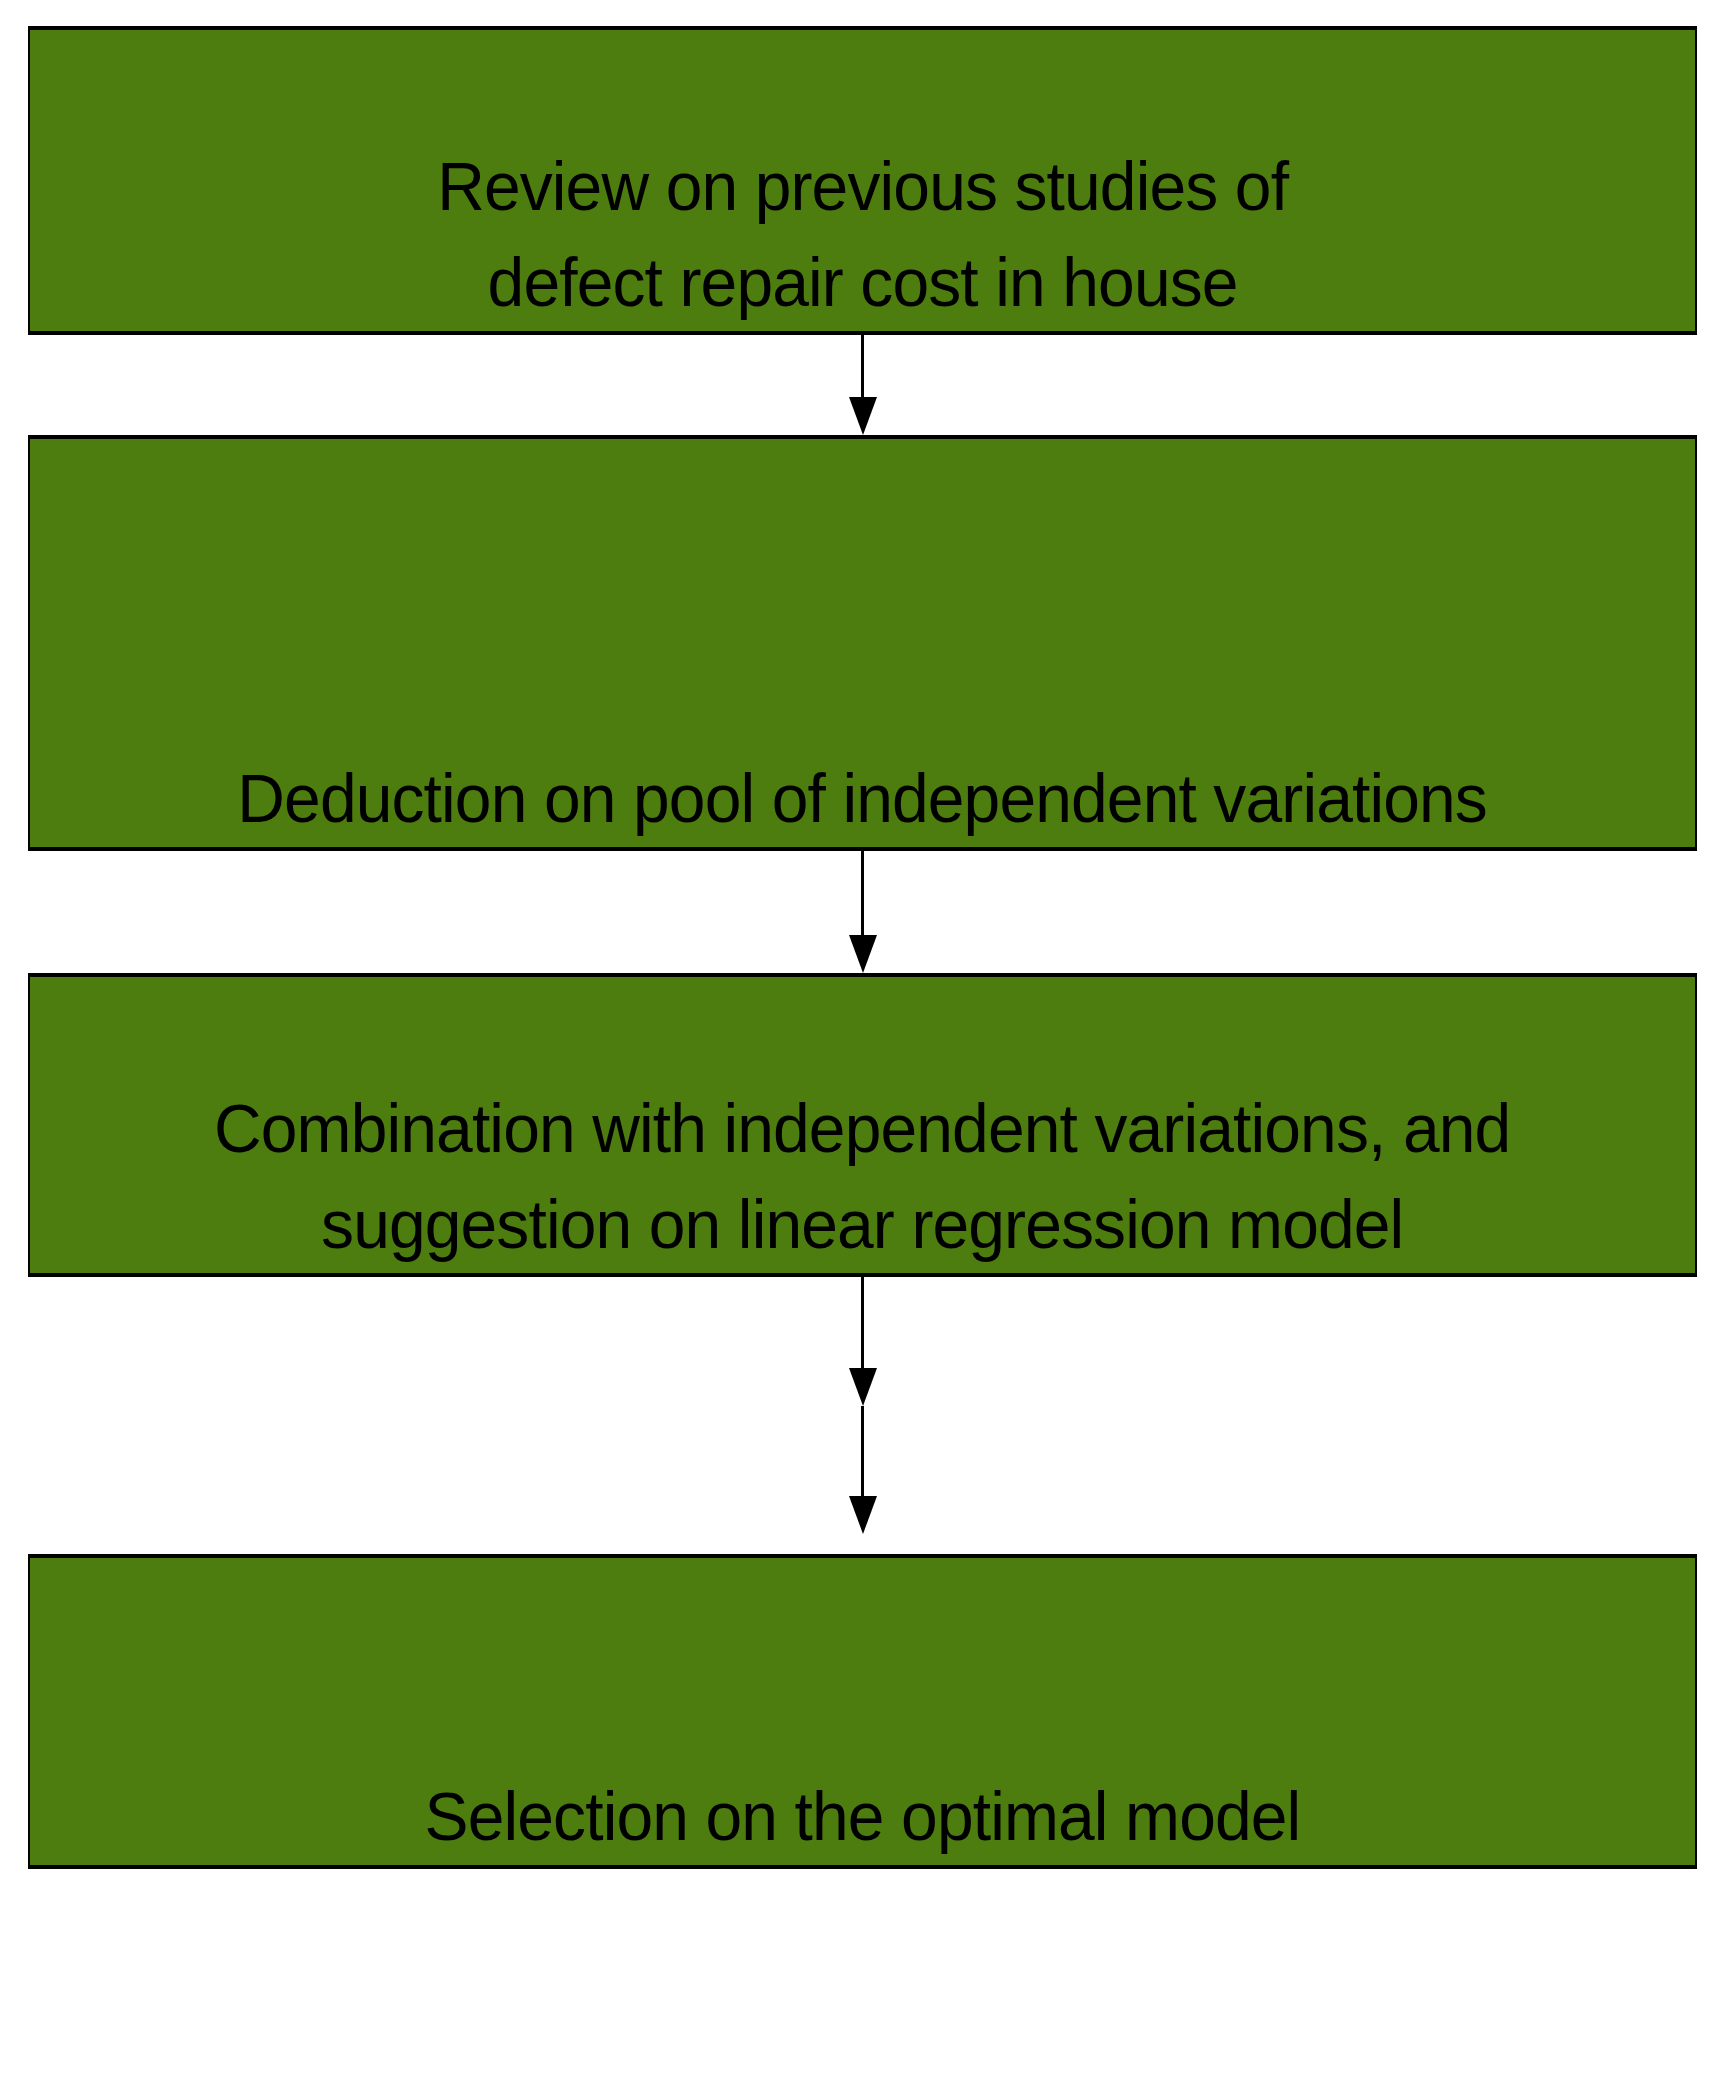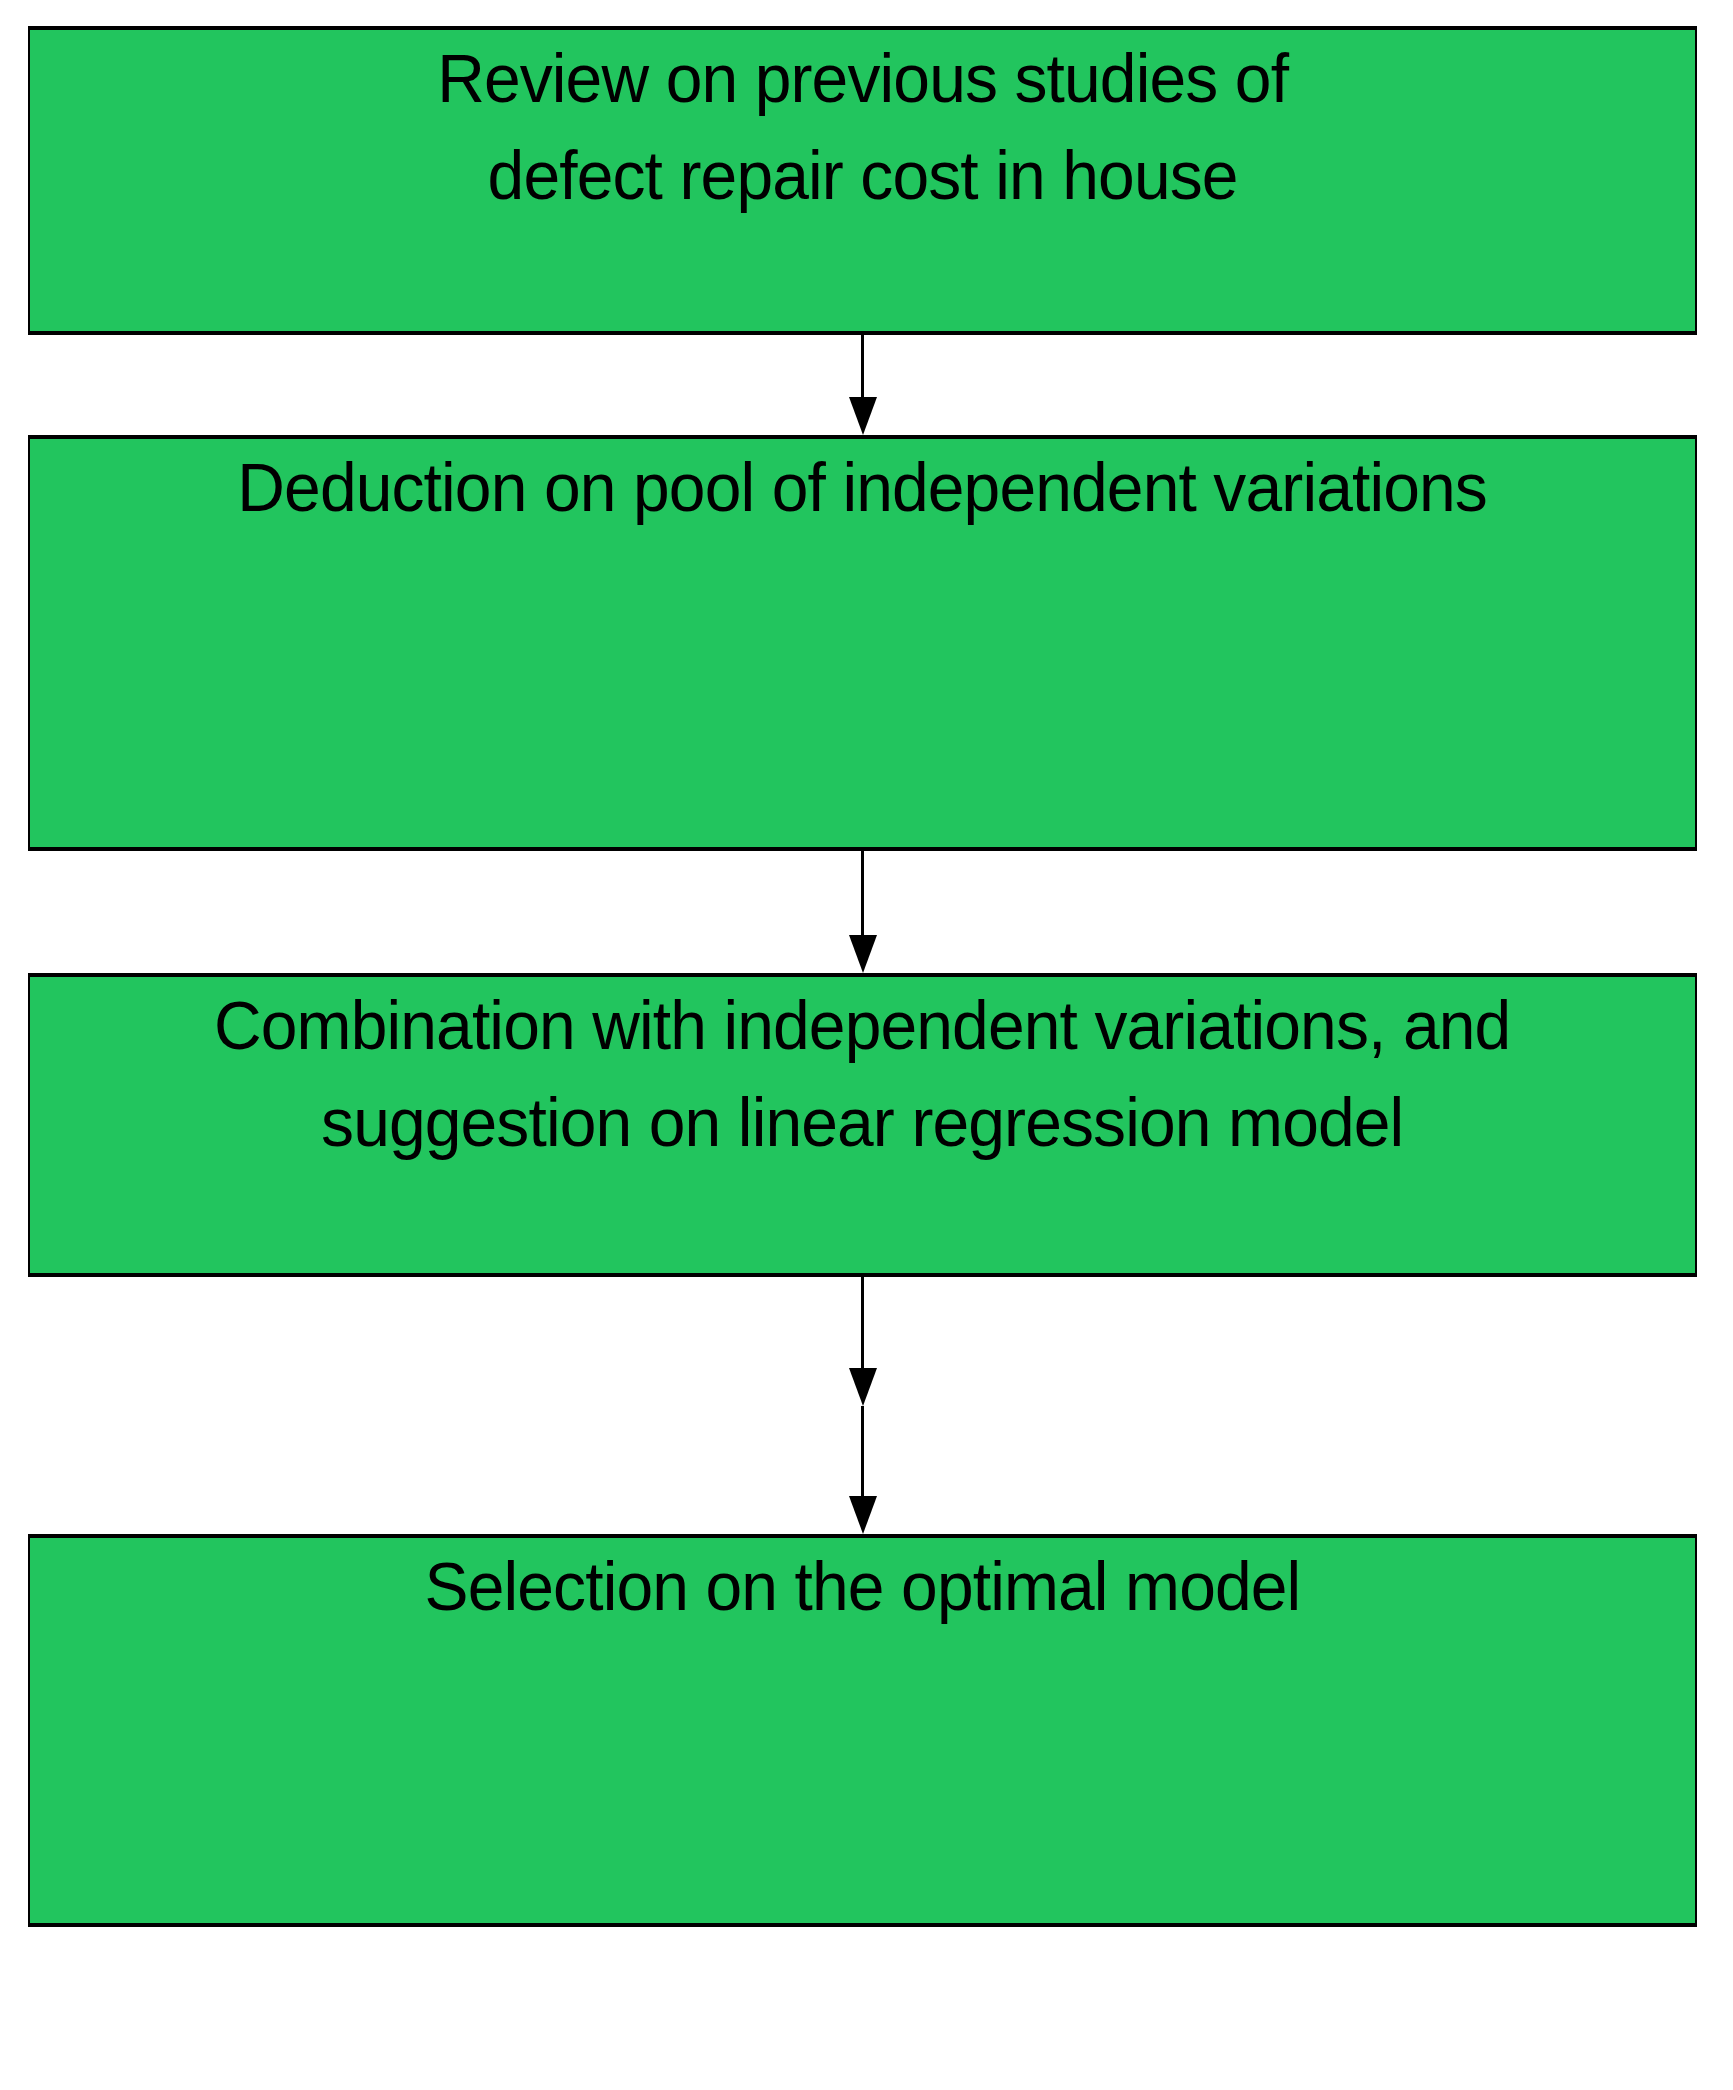--- a/index.html
+++ b/index.html
@@ -21,23 +21,23 @@
     top: 26px;
     width: 1669px;
     display: flex;
     flex-direction: column;
   }
   .box {
     box-sizing: border-box;
     border: 2.6px solid #000000;
     border-top-width: 4.3px;
     border-bottom-width: 4.3px;
-    background: #22c55e;
+    background: #4d7c0f;
     display: flex;
-    align-items: flex-start;
+    align-items: flex-end;
     justify-content: center;
     text-align: center;
   }
   .label {
     font-size: 68px;
     font-weight: 300;
     letter-spacing: -0.9px;
     line-height: 1.42;
     color: #000000;
     white-space: pre-line;
@@ -97,19 +97,19 @@
       <div class="shaft"></div>
       <div class="head"></div>
     </div>
 
 
     <div class="connector" style="height:128px;">
       <div class="shaft"></div>
       <div class="head"></div>
     </div>
 
-    <div class="box" style="height:393px;">
+    <div class="box" style="height:315px;margin-top:20px;">
       <div class="label">Selection on the optimal model</div>
     </div>
 
   </div>
 </div>
 
 
 </body></html>

